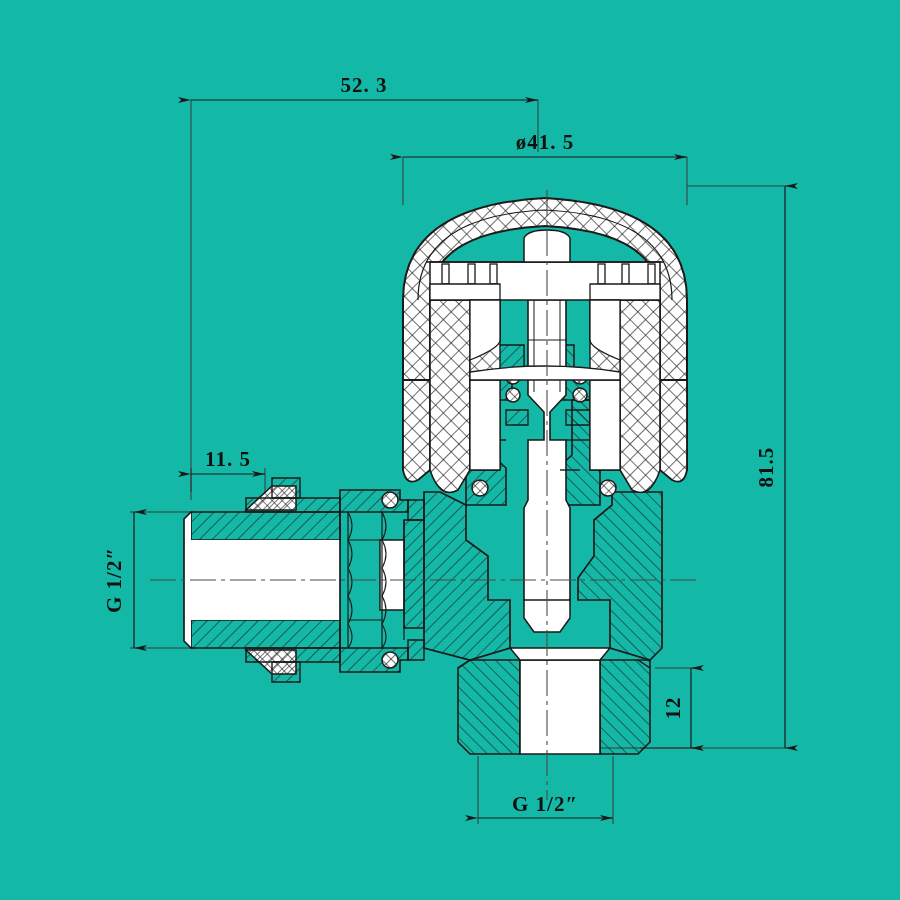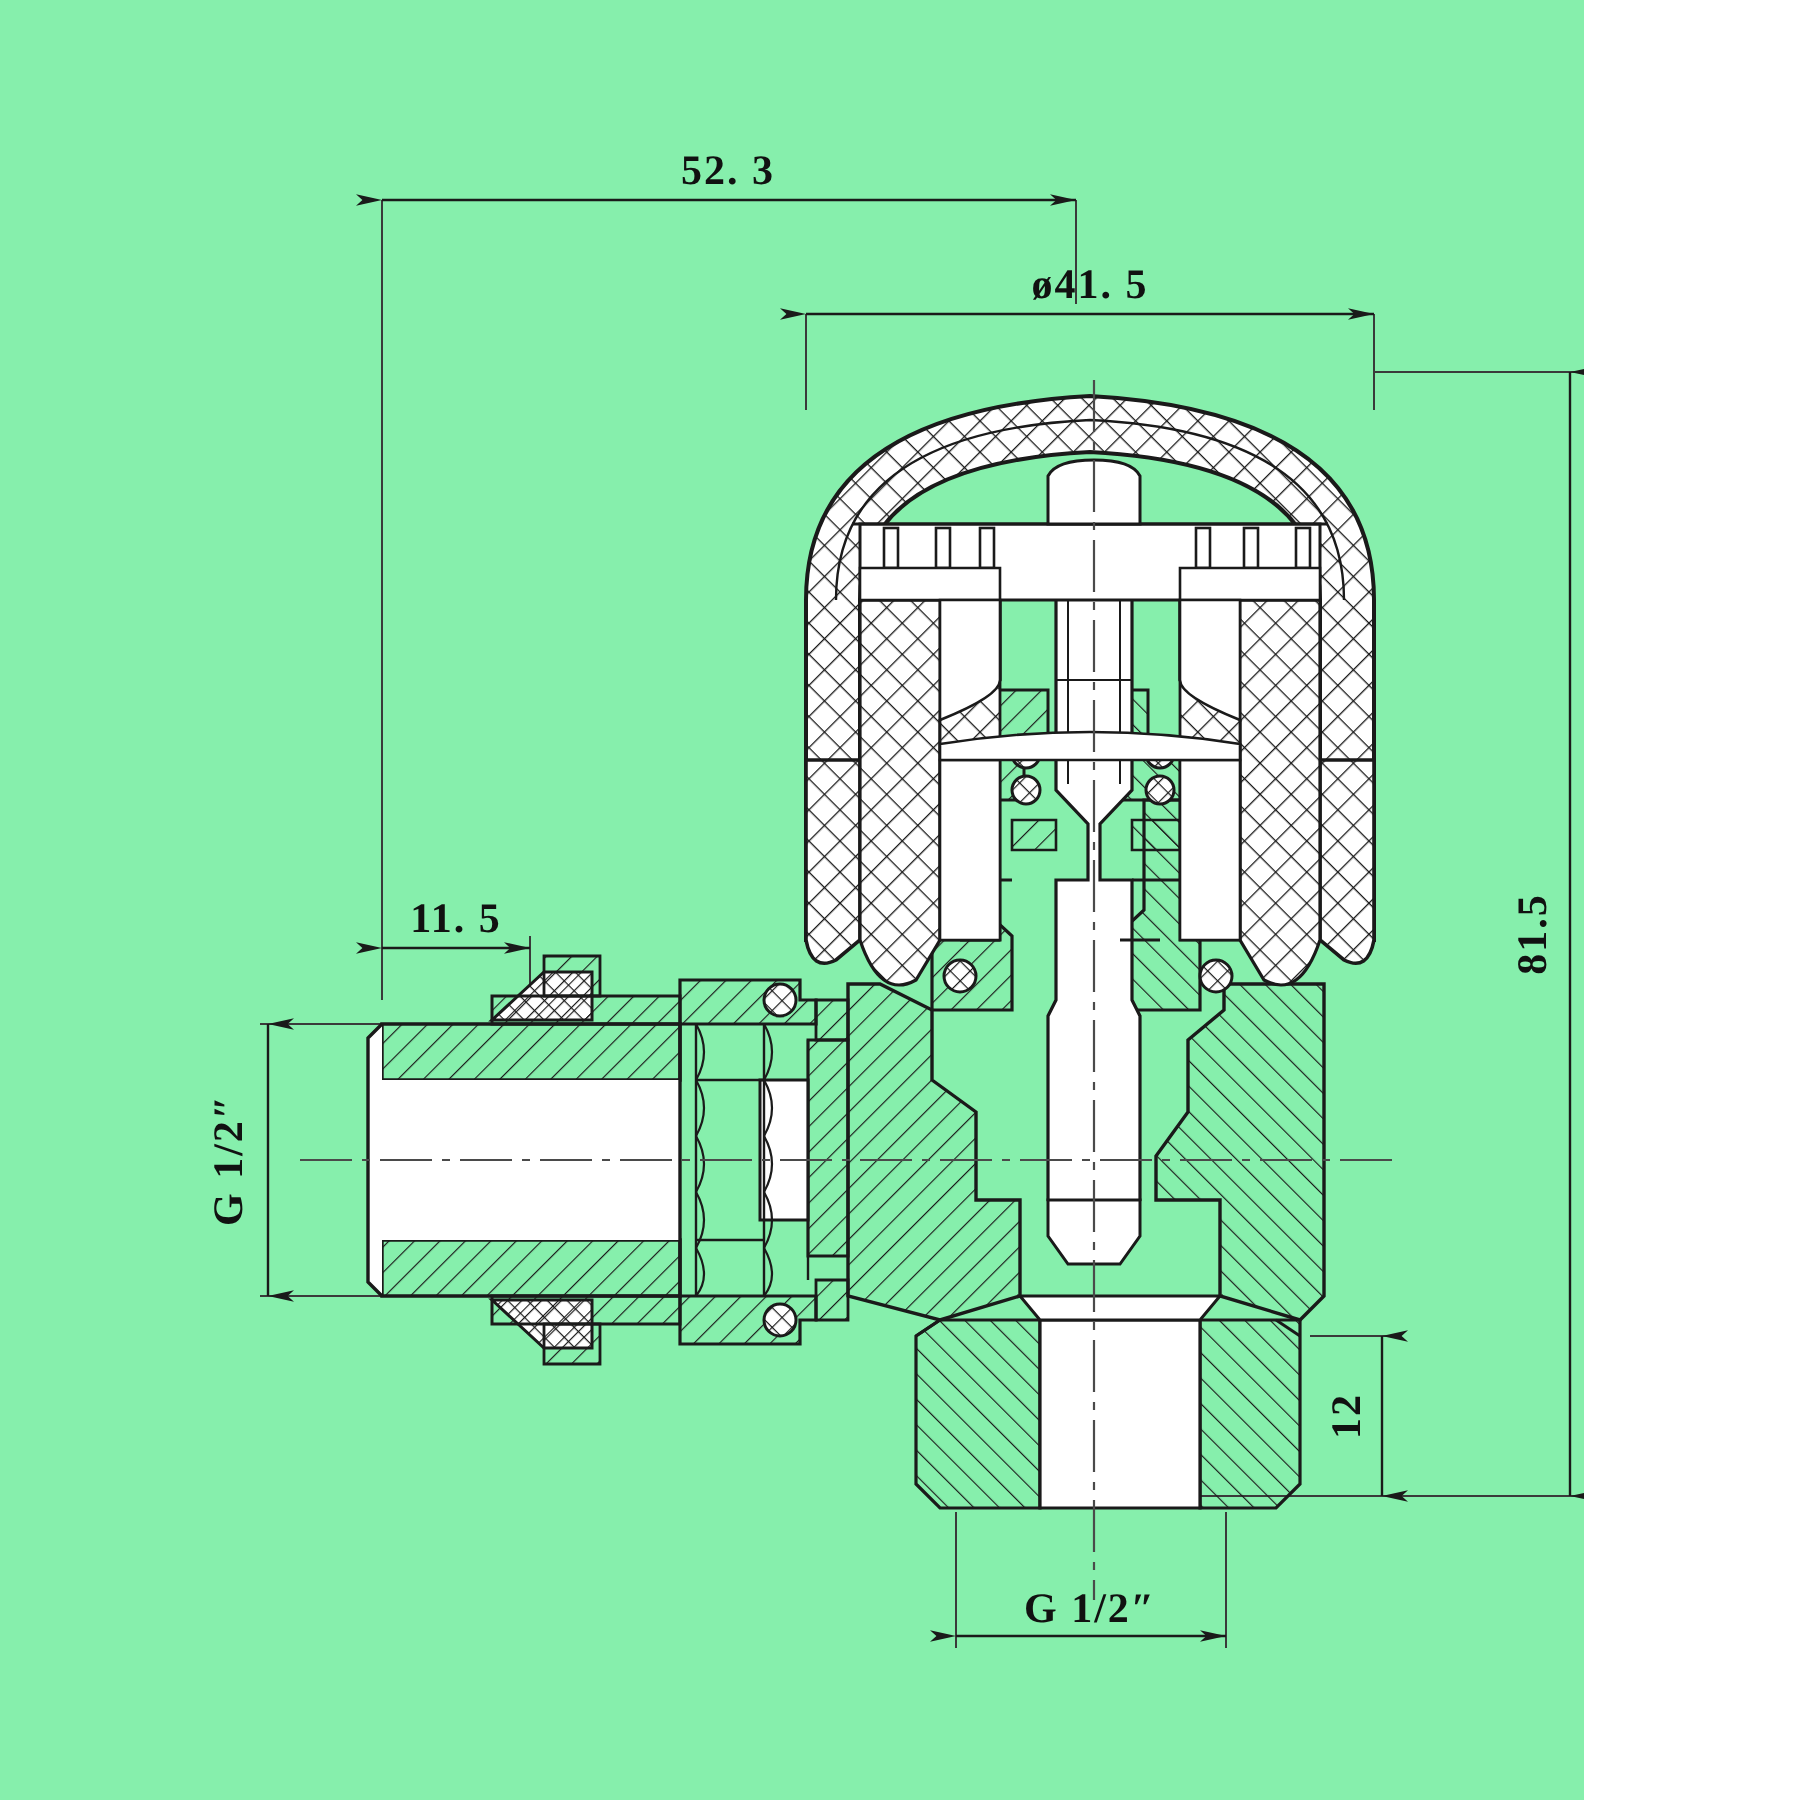--- a/index.html
+++ b/index.html
@@ -5,23 +5,23 @@
   html, body {
     margin: 0;
     padding: 0;
     background: #ffffff;
   }
   body {
     font-family: "Liberation Serif", serif;
   }
   #sheet {
     position: relative;
-    width: 792px;
+    width: 900px;
     height: 900px;
-    background: #86efac;
+    background: #14b8a6;
     overflow: hidden;
   }
   #sheet svg {
     position: absolute;
     left: 0;
     top: 0;
   }
   .dim-text {
     font-family: "Liberation Serif", serif;
     font-size: 21px;

